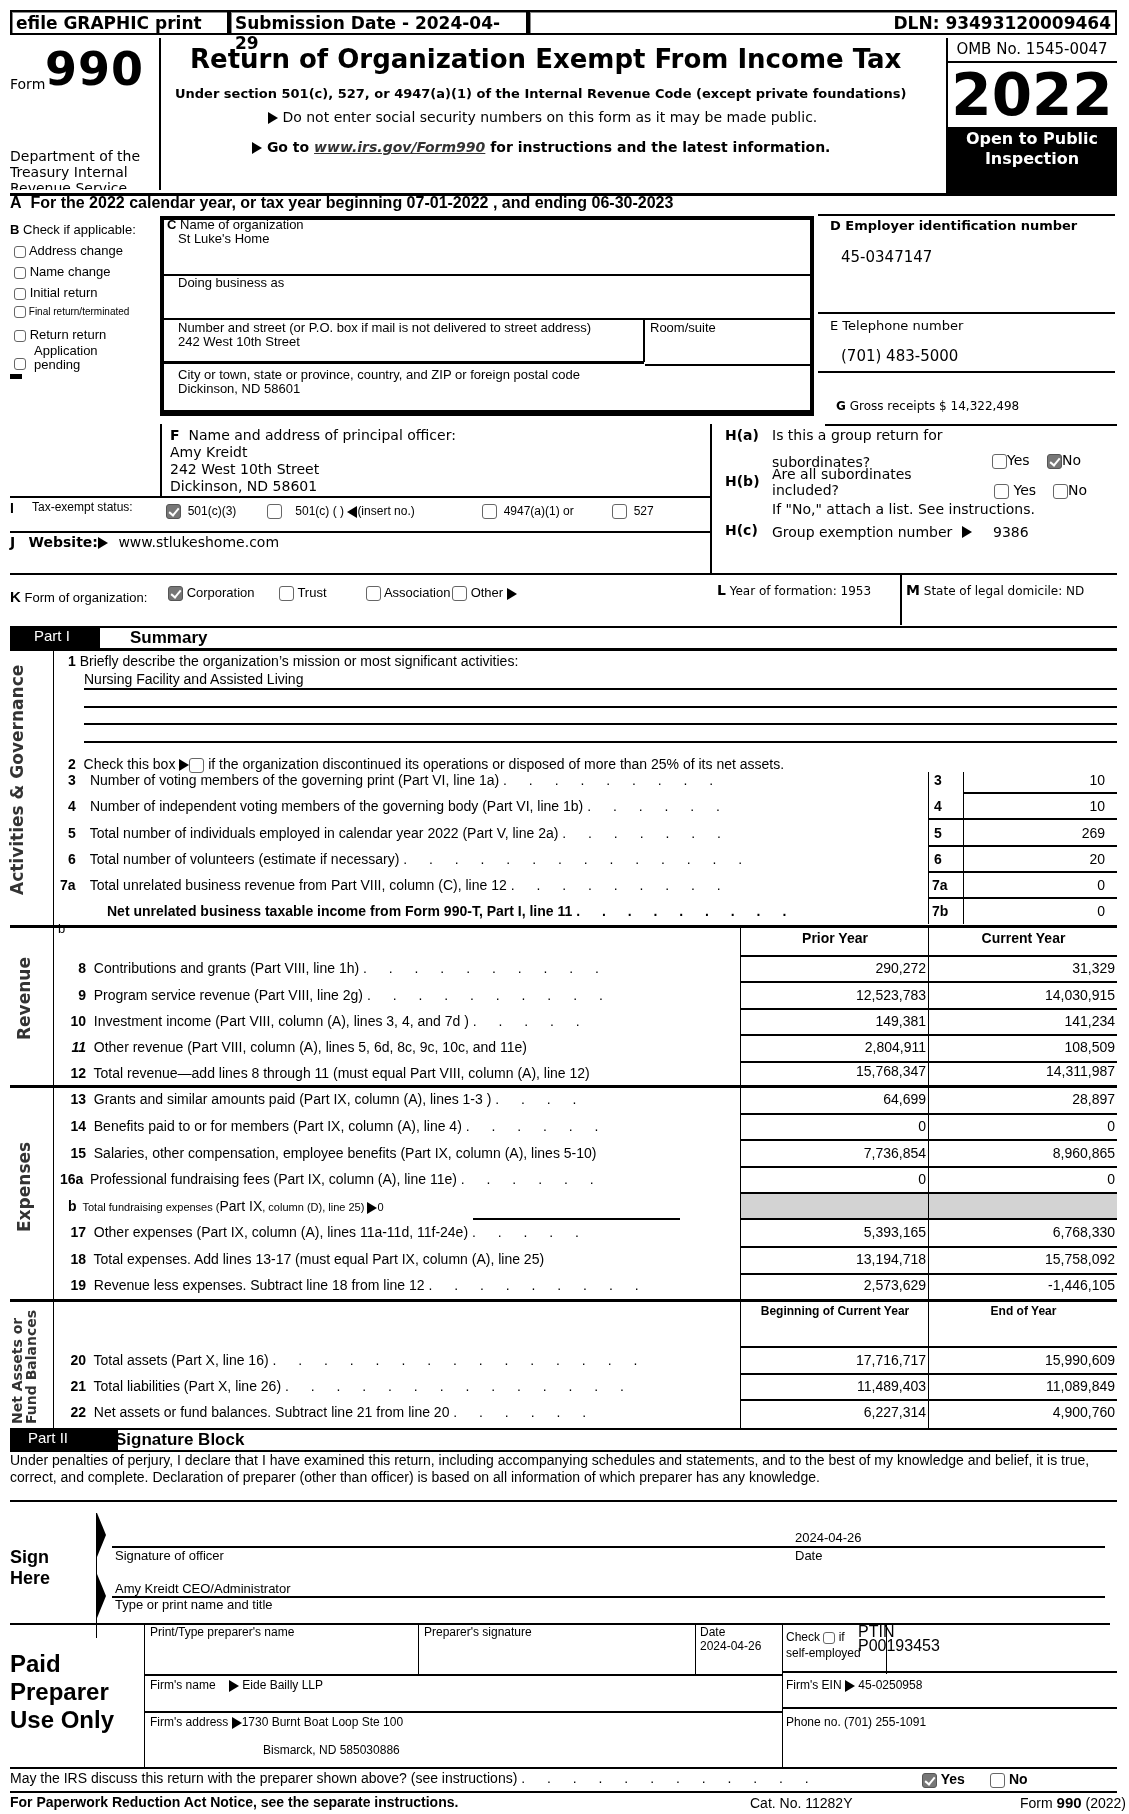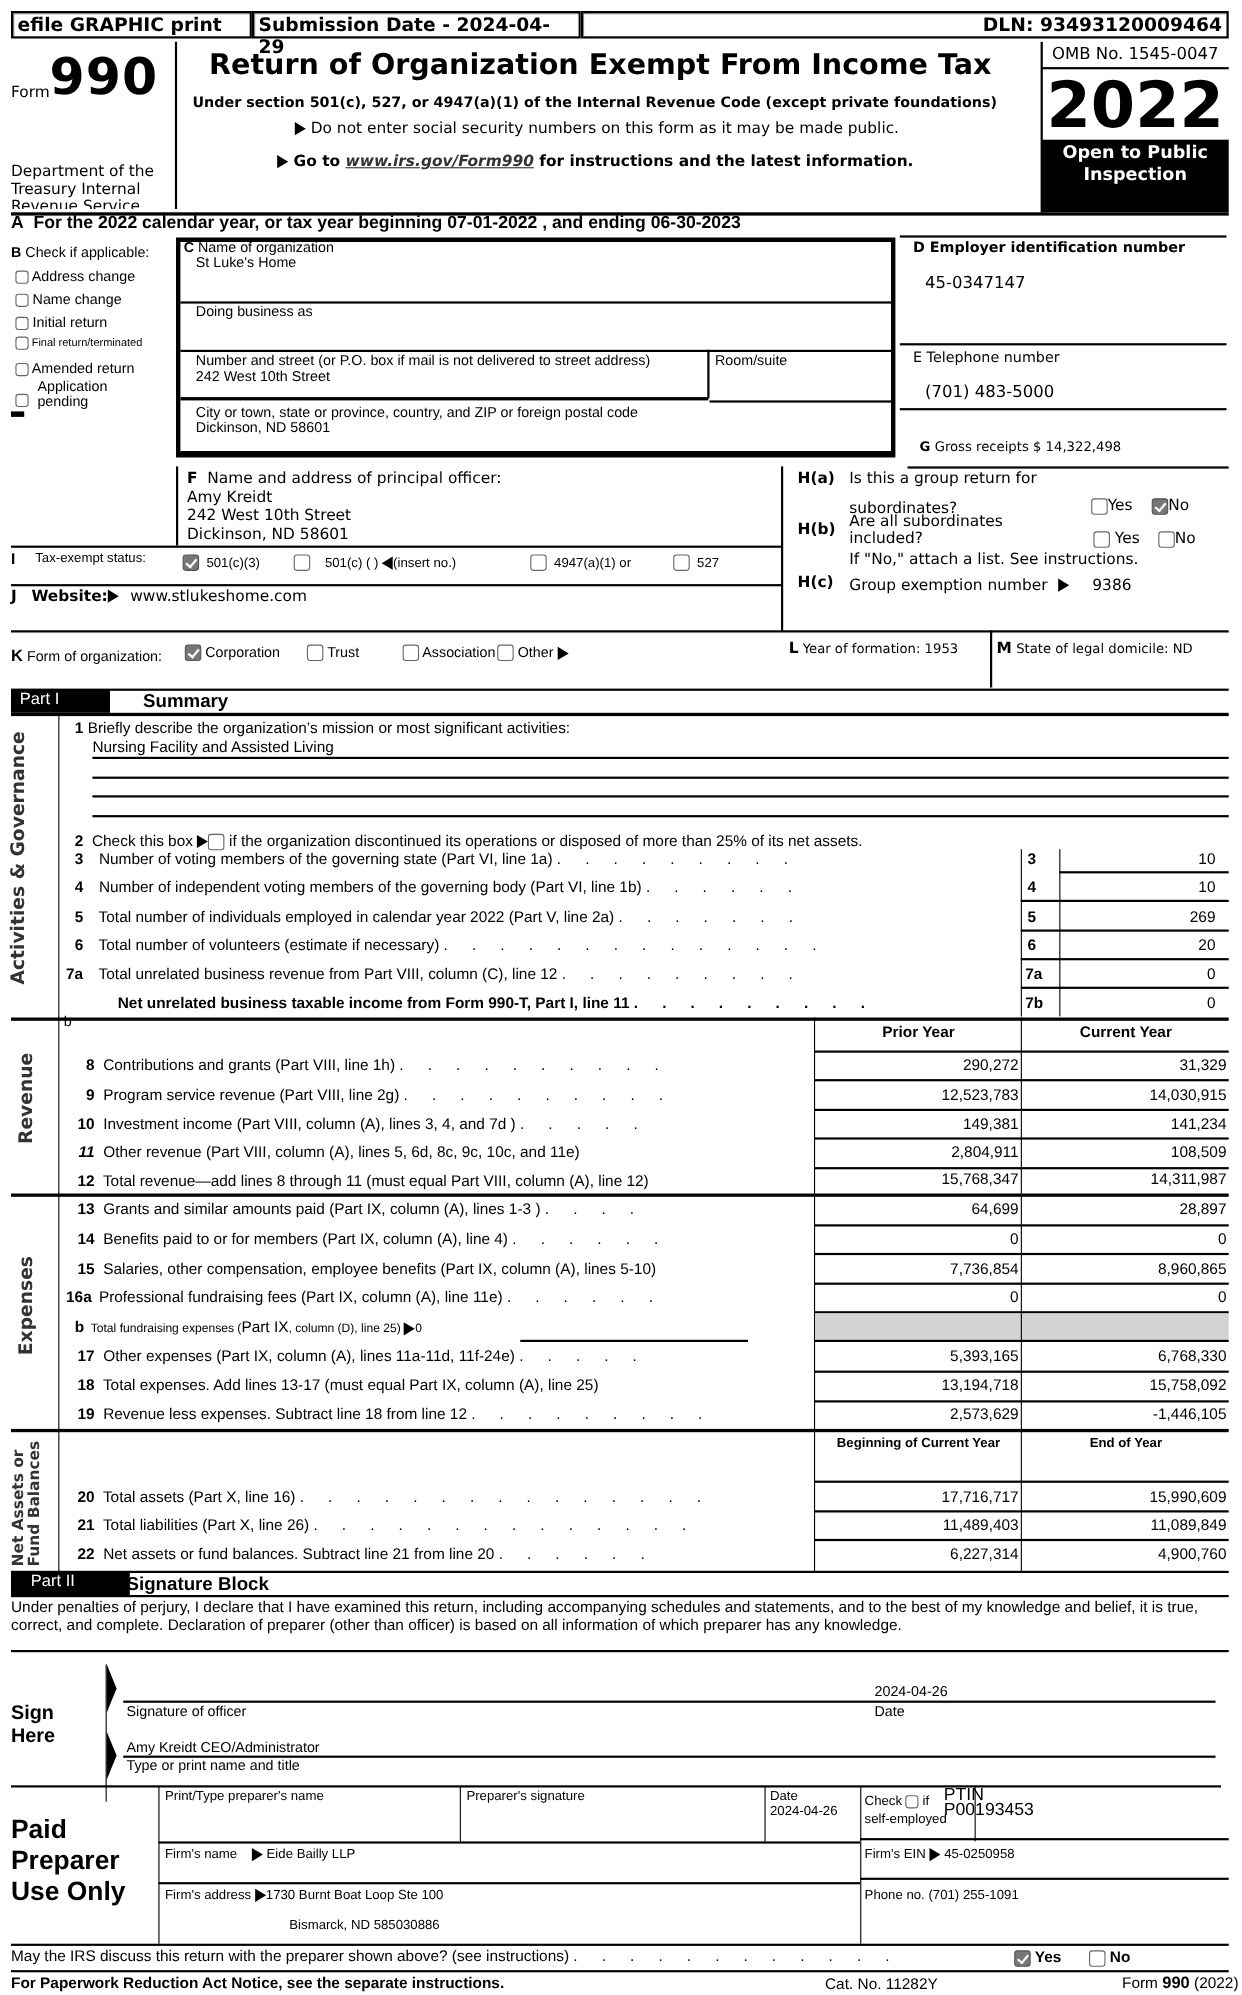--- a/index.html
+++ b/index.html
@@ -61,21 +61,21 @@
   <span>A</span>&nbsp;&nbsp;<span>For the 2022 calendar year, or tax year beginning 07-01-2022    , and ending 06-30-2023</span>
 </div>
 
 <div class="abs cond" style="left:10px;top:222px;width:150px;font-size:13px;">
   <div><b>B</b> <span>Check if applicable:</span></div>
 </div>
 <div class="abs cond" style="left:14px;top:243px;font-size:13px;"><span class="cb sm"></span> <span>Address change</span></div>
 <div class="abs cond" style="left:14px;top:264px;font-size:13px;"><span class="cb sm"></span> <span>Name change</span></div>
 <div class="abs cond" style="left:14px;top:285px;font-size:13px;"><span class="cb sm"></span> <span>Initial return</span></div>
 <div class="abs cond" style="left:14px;top:306px;font-size:10px;"><span class="cb sm"></span> <span>Final return/terminated</span></div>
-<div class="abs cond" style="left:14px;top:327px;font-size:13px;"><span class="cb sm"></span> <span>Amended return</span></div>
+<div class="abs cond" style="left:14px;top:327px;font-size:13px;"><span class="cb sm"></span> <span>Return return</span></div>
 <div class="abs cond" style="left:14px;top:344px;font-size:13px;width:110px;line-height:14px;">
     <span class="cb sm" style="position:absolute;left:0;top:14px;"></span>
     <span style="padding-left:20px;display:block;">Application pending</span>
   </div>
 <div class="abs" style="left:10px;top:374px;width:12px;height:5px;background:#000;"></div>
 
 <div class="abs" style="left:160px;top:216px;width:654px;height:200px;border:4px solid #000;border-bottom-width:5px;"></div>
 <div class="abs cond" style="left:167px;top:217px;font-size:13px;"><b>C</b> <span>Name of organization</span></div>
 <div class="abs cond" style="left:178px;top:231px;font-size:13px;">St Luke's Home</div>
 <div class="hline1" style="left:164px;top:274px;width:646px;border-top-width:2px;"></div>
@@ -149,21 +149,21 @@
 <div class="abs cond" style="left:168px;top:585px;font-size:13px;"><span class="cb checked"></span> <span>Corporation</span></div>
 <div class="abs cond" style="left:279px;top:585px;font-size:13px;"><span class="cb"></span> <span>Trust</span></div>
 <div class="abs cond" style="left:347px;top:585px;font-size:13px;padding-left:19px;"><span class="cb"></span> <span>Association</span></div>
 <div class="abs cond" style="left:452px;top:585px;font-size:13px;"><span class="cb"></span> <span>Other</span> <span class="tri"></span></div>
 
 <div class="abs" style="left:717px;top:582px;font-size:12px;"><b style="font-size:14px;">L</b> <span>Year of formation: 1953</span></div>
 <div class="vline2" style="left:900px;top:573px;height:52px;"></div>
 <div class="abs" style="left:906px;top:582px;font-size:12px;"><b style="font-size:14px;">M</b> <span>State of legal domicile: ND</span></div>
 
 <div class="hline1" style="left:10px;top:626px;width:1107px;border-top-width:2px;"></div>
-<div class="partlbl cond" style="left:10px;top:627px;width:90px;height:21px;padding-left:8px;">Part I</div>
+<div class="partlbl cond" style="left:10px;top:627px;width:90px;height:21px;padding-left:24px;">Part I</div>
 <div class="abs b cond" style="left:130px;top:628px;font-size:17px;">Summary</div>
 <div class="hline1" style="left:10px;top:648px;width:1107px;border-top-width:3px;"></div>
 <div class="vline" style="left:53px;top:650px;height:780px;"></div>
 
 <div class="vert" style="left:7px;top:895px;font-size:17px;">Activities &amp; Governance</div>
 
 <div class="abs cond" style="left:68px;top:653px;font-size:14px;"><b>1</b> <span>Briefly describe the organization’s mission or most significant activities:</span></div>
 <div class="abs cond" style="left:84px;top:671px;font-size:14px;">Nursing Facility and Assisted Living</div>
 <div class="hline1" style="left:84px;top:688px;width:1033px;border-top-width:2px;"></div>
 <div class="hline1" style="left:84px;top:706px;width:1033px;border-top-width:2px;"></div>
@@ -172,21 +172,21 @@
 
 <div class="abs cond" style="left:68px;top:756px;font-size:14px;">
   <b>2</b>&nbsp; <span>Check this box</span>
   <span class="tri"></span><span class="cb"></span>
   <span>if the organization discontinued its operations or disposed of more than 25% of its net assets.</span>
 </div>
 
 <div class="vline" style="left:928px;top:772px;height:152px;"></div>
 <div class="vline" style="left:963px;top:772px;height:152px;"></div>
 
-<div class="linelbl cond" style="left:68px;top:772px;"><span class="linenum" style="width:18px;">3</span> <span>Number of voting members of the governing state (Part VI, line 1a)</span> <span class="dots">. . . . . . . . .</span></div>
+<div class="linelbl cond" style="left:68px;top:772px;"><span class="linenum" style="width:18px;">3</span> <span>Number of voting members of the governing print (Part VI, line 1a)</span> <span class="dots">. . . . . . . . .</span></div>
 <div class="abs b cond" style="left:934px;top:772px;font-size:14px;">3</div>
 <div class="numcell cond" style="left:965px;top:772px;width:140px;">10</div>
 <div class="hline1" style="left:963px;top:792px;width:154px;border-top-width:2px;"></div>
 
 <div class="linelbl cond" style="left:68px;top:798px;"><span class="linenum" style="width:18px;">4</span> <span>Number of independent voting members of the governing body (Part VI, line 1b)</span> <span class="dots">. . . . . .</span></div>
 <div class="abs b cond" style="left:934px;top:798px;font-size:14px;">4</div>
 <div class="numcell cond" style="left:965px;top:798px;width:140px;">10</div>
 <div class="hline1" style="left:928px;top:818px;width:189px;border-top-width:2px;"></div>
 
 <div class="linelbl cond" style="left:68px;top:825px;"><span class="linenum" style="width:18px;">5</span> <span>Total number of individuals employed in calendar year 2022 (Part V, line 2a)</span> <span class="dots">. . . . . . .</span></div>

